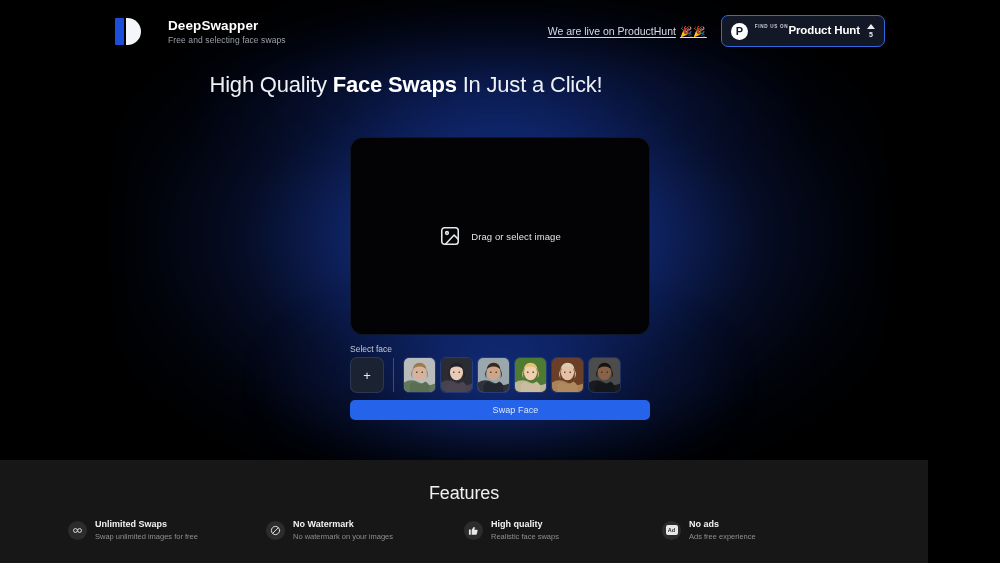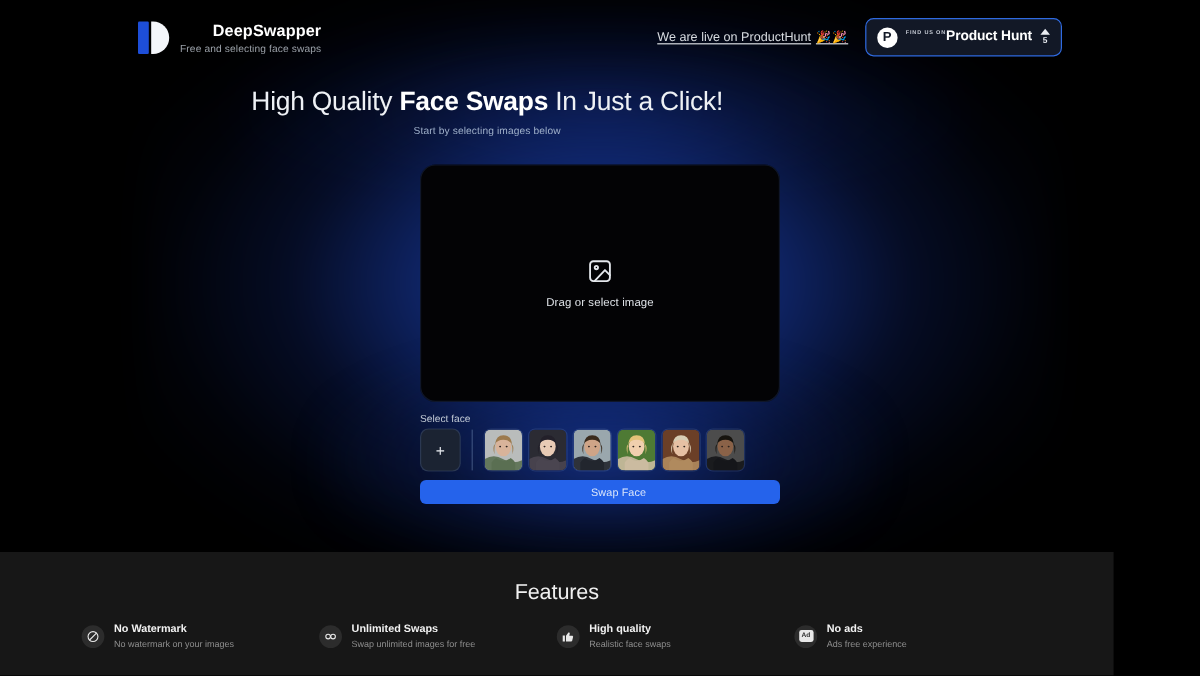--- a/index.html
+++ b/index.html
@@ -46,21 +46,21 @@
         rgba(0,0,0,0) 80%);
     filter: blur(18px);
   }
 
   
   .header {
     position: absolute; left: 0; top: 0; width: 1000px; height: 62px;
     display: flex; align-items: center; justify-content: space-between;
     padding: 0 115px; z-index: 5;
   }
-  .brand { display: flex; align-items: center; gap: 9px; text-align: right; }
+  .brand { display: flex; align-items: center; gap: 27px; }
   .logo-mark { position: relative; width: 26px; height: 27px; flex: none; }
   .logo-bar {
     position: absolute; left: 0; top: 0; width: 9px; height: 27px;
     background: #1d4ed8; border-radius: 1px;
   }
   .logo-d {
     position: absolute; left: 11px; top: 0; width: 15px; height: 27px;
     background: #f4f6fa;
     border-radius: 0 14px 14px 0;
   }
@@ -103,21 +103,21 @@
   .hero-title {
     font-size: 22px; font-weight: 400; color: #eef1f5; letter-spacing: -.2px;
   }
   .hero-title b { font-weight: 700; color: #ffffff; }
   .hero-sub { margin-top: 6px; font-size: 8.5px; color: #9fb0ca; letter-spacing: .1px; }
 
   
   .dropzone {
     position: absolute; left: 350px; top: 137px; width: 300px; height: 198px;
     background: #030305; border-radius: 13px; z-index: 4;
-    display: flex; flex-direction: column; align-items: center; justify-content: center;
+    display: flex; flex-direction: row; align-items: center; justify-content: center;
     gap: 10px; cursor: pointer;
     box-shadow: inset 0 0 0 1px rgba(40,60,110,0.35);
   }
   .dz-icon { width: 22px; height: 22px; color: #e4e7ec; }
   .dz-text { font-size: 9.5px; color: #dfe3e8; letter-spacing: .1px; }
 
   
   .face-label {
     position: absolute; left: 350px; top: 344px; font-size: 8.5px;
     color: #c3cbd6; z-index: 4;
@@ -224,21 +224,20 @@
           <div class="ph-count">5</div>
         </div>
       </div>
     </div>
   </div>
 
   <div class="hero-copy">
     <div class="hero-title">
       <span>High Quality </span><b>Face Swaps</b><span> In Just a Click!</span>
     </div>
-    <div class="hero-sub">Start by selecting images below</div>
   </div>
 
   <div class="dropzone">
     <span class="dz-icon">
       <svg viewBox="0 0 24 24" fill="none" stroke="currentColor" stroke-width="1.7" stroke-linecap="round" stroke-linejoin="round">
         <rect x="3" y="3" width="18" height="18" rx="3"></rect>
         <circle cx="8.7" cy="8.7" r="1.5"></circle>
         <path d="M21 15.5l-4.5-4.5L7 21"></path>
       </svg>
     </span>
@@ -331,40 +330,40 @@
       </div>
   </div>
 
   <button class="swap-btn">Swap Face</button>
 
   <div class="features">
     <div class="features-title">Features</div>
     <div class="feature-row">
         <div class="feature">
           <div class="feature-icon">
+            <svg viewBox="0 0 24 24" fill="none" stroke="currentColor" stroke-width="2">
+              <circle cx="7.5" cy="12" r="4.2"></circle>
+              <circle cx="16.5" cy="12" r="4.2"></circle>
+            </svg>
+          </div>
+          <div class="feature-text">
+            <div class="feature-name">Unlimited Swaps</div>
+            <div class="feature-desc">Swap unlimited images for free</div>
+          </div>
+        </div>
+        <div class="feature">
+          <div class="feature-icon">
             <svg viewBox="0 0 24 24" fill="none" stroke="currentColor" stroke-width="2" stroke-linecap="round">
               <circle cx="12" cy="12" r="9"></circle>
               <line x1="5.8" y1="18.2" x2="18.2" y2="5.8"></line>
             </svg>
           </div>
           <div class="feature-text">
             <div class="feature-name">No Watermark</div>
             <div class="feature-desc">No watermark on your images</div>
-          </div>
-        </div>
-        <div class="feature">
-          <div class="feature-icon">
-            <svg viewBox="0 0 24 24" fill="none" stroke="currentColor" stroke-width="2">
-              <circle cx="7.5" cy="12" r="4.2"></circle>
-              <circle cx="16.5" cy="12" r="4.2"></circle>
-            </svg>
-          </div>
-          <div class="feature-text">
-            <div class="feature-name">Unlimited Swaps</div>
-            <div class="feature-desc">Swap unlimited images for free</div>
           </div>
         </div>
         <div class="feature">
           <div class="feature-icon">
             <svg viewBox="0 0 24 24" fill="currentColor">
               <path d="M2 10h4v11H2zM8 21h9.3c.9 0 1.7-.6 1.9-1.5l1.7-6.8c.3-1.2-.6-2.3-1.8-2.3H14l.8-3.8c.2-1.1-.6-2.1-1.7-2.1-.6 0-1.1.3-1.4.8L8 10.6V21z"></path>
             </svg>
           </div>
           <div class="feature-text">
             <div class="feature-name">High quality</div>

